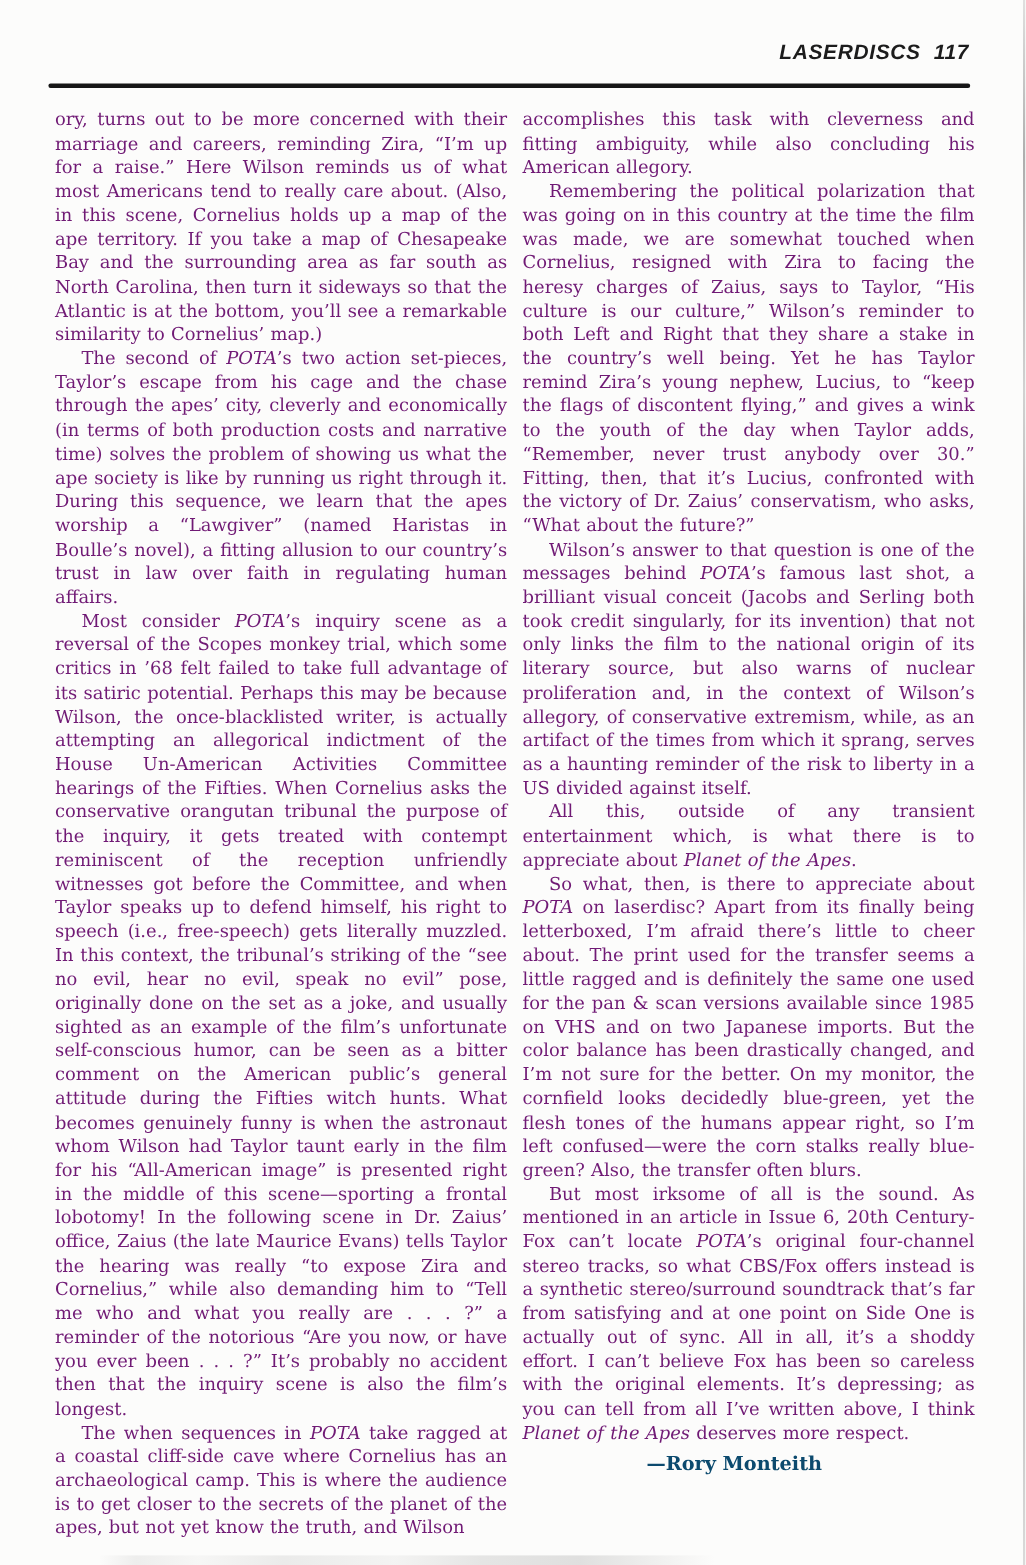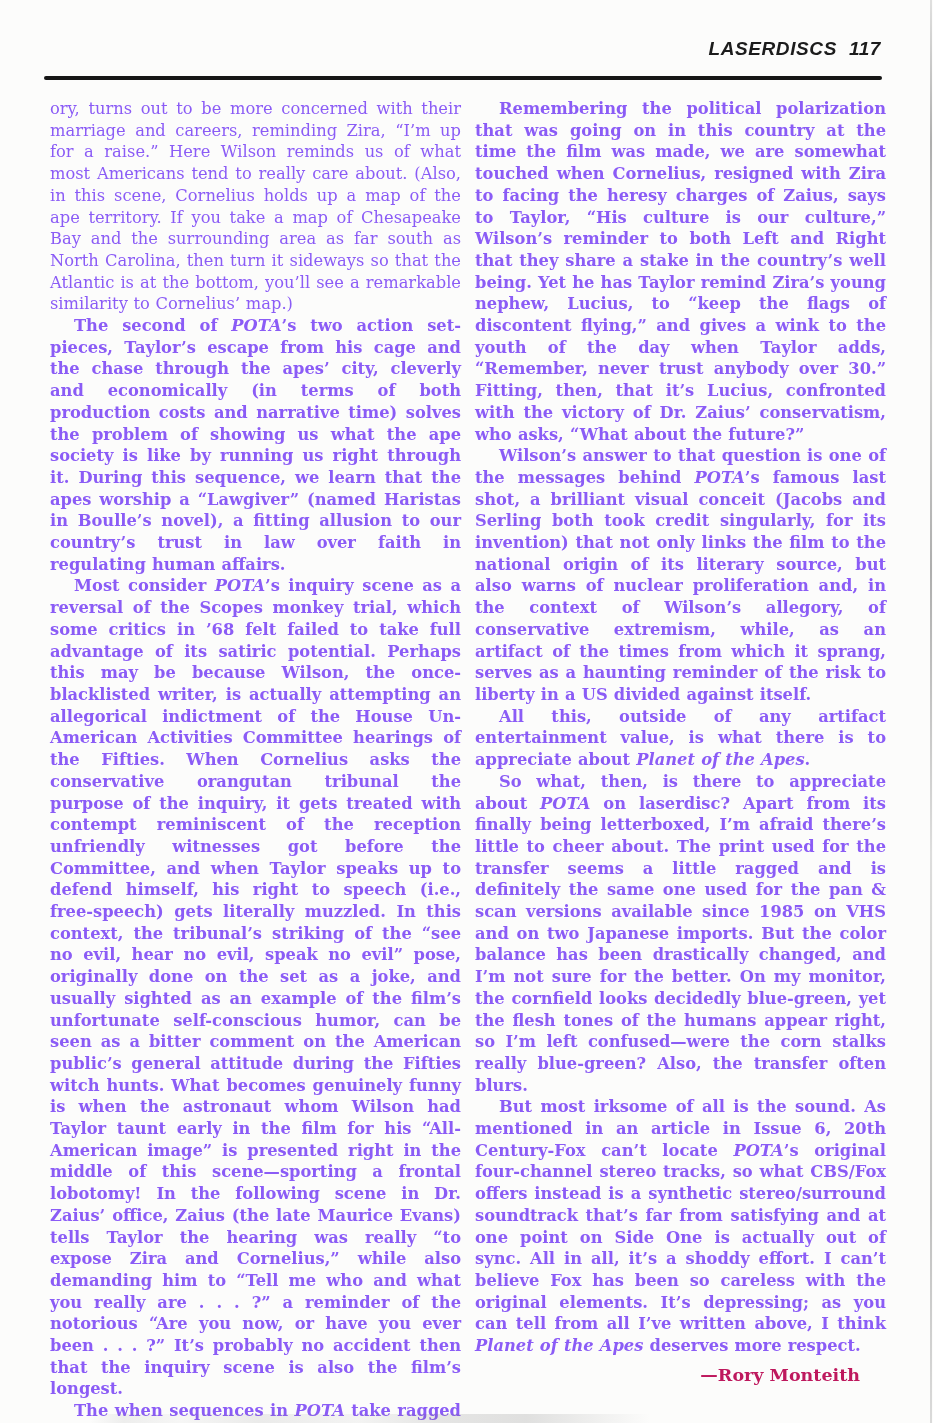--- a/index.html
+++ b/index.html
@@ -41,32 +41,32 @@
     width: 836px;
     display: flex;
     gap: 14px;
   }
   .col { width: 411px; }
   .col p {
     margin: 0;
     text-align: justify;
     font-size: 16.3px;
     line-height: 21.7px;
-    color: #8b5cf6;
+    color: #701a75;
     word-spacing: 0.5px;
   }
-  .col p.indent { text-indent: 24px; font-weight: bold; }
+  .col p.indent { text-indent: 24px; }
   .col p i { font-style: italic; }
   .byline {
     margin-top: 8px;
     padding-right: 26px;
-    text-align: right;
+    text-align: center;
     font-weight: bold;
     font-size: 17.5px;
-    color: #be185d;
+    color: #0c4a6e;
   }
   
   .page-edge-line {
     position: absolute;
     top: 0; right: 1px; bottom: 0;
     width: 2px;
     background: linear-gradient(to bottom,
       rgba(140,140,140,0.25) 0%,
       rgba(110,110,110,0.55) 10%,
       rgba(130,130,130,0.35) 25%,
@@ -103,23 +103,24 @@
 
   <div class="columns">
     <div class="col">
         <p><span>ory, turns out to be more concerned with their marriage and careers, reminding Zira, “I’m up for a raise.” Here Wilson reminds us of what most Americans tend to really care about. (Also, in this scene, Cornelius holds up a map of the ape territory. If you take a map of Chesapeake Bay and the surrounding area as far south as North Carolina, then turn it sideways so that the Atlantic is at the bottom, you’ll see a remarkable similarity to Cornelius’ map.)</span></p>
         <p class="indent"><span>The second of </span><i>POTA</i><span>’s two action set-pieces, Taylor’s escape from his cage and the chase through the apes’ city, cleverly and economically (in terms of both production costs and narrative time) solves the problem of showing us what the ape society is like by running us right through it. During this sequence, we learn that the apes worship a “Lawgiver” (named Haristas in Boulle’s novel), a fitting allusion to our country’s trust in law over faith in regulating human affairs.</span></p>
         <p class="indent"><span>Most consider </span><i>POTA</i><span>’s inquiry scene as a reversal of the Scopes monkey trial, which some critics in ’68 felt failed to take full advantage of its satiric potential. Perhaps this may be because Wilson, the once-blacklisted writer, is actually attempting an allegorical indictment of the House Un-American Activities Committee hearings of the Fifties. When Cornelius asks the conservative orangutan tribunal the purpose of the inquiry, it gets treated with contempt reminiscent of the reception unfriendly witnesses got before the Committee, and when Taylor speaks up to defend himself, his right to speech (i.e., free-speech) gets literally muzzled. In this context, the tribunal’s striking of the “see no evil, hear no evil, speak no evil” pose, originally done on the set as a joke, and usually sighted as an example of the film’s unfortunate self-conscious humor, can be seen as a bitter comment on the American public’s general attitude during the Fifties witch hunts. What becomes genuinely funny is when the astronaut whom Wilson had Taylor taunt early in the film for his “All-American image” is presented right in the middle of this scene—sporting a frontal lobotomy! In the following scene in Dr. Zaius’ office, Zaius (the late Maurice Evans) tells Taylor the hearing was really “to expose Zira and Cornelius,” while also demanding him to “Tell me who and what you really are . . . ?” a reminder of the notorious “Are you now, or have you ever been . . . ?” It’s probably no accident then that the inquiry scene is also the film’s longest.</span></p>
         <p class="indent"><span>The when sequences in </span><i>POTA</i><span> take ragged at a coastal cliff-side cave where Cornelius has an archaeological camp. This is where the audience is to get closer to the secrets of the planet of the apes, but not yet know the truth, and Wilson</span></p>
       </div>
     <div class="col">
       <div>
+          <p><span>accomplishes this task with cleverness and fitting ambiguity, while also concluding his American allegory.</span></p>
           <p class="indent"><span>Remembering the political polarization that was going on in this country at the time the film was made, we are somewhat touched when Cornelius, resigned with Zira to facing the heresy charges of Zaius, says to Taylor, “His culture is our culture,” Wilson’s reminder to both Left and Right that they share a stake in the country’s well being. Yet he has Taylor remind Zira’s young nephew, Lucius, to “keep the flags of discontent flying,” and gives a wink to the youth of the day when Taylor adds, “Remember, never trust anybody over 30.” Fitting, then, that it’s Lucius, confronted with the victory of Dr. Zaius’ conservatism, who asks, “What about the future?”</span></p>
           <p class="indent"><span>Wilson’s answer to that question is one of the messages behind </span><i>POTA</i><span>’s famous last shot, a brilliant visual conceit (Jacobs and Serling both took credit singularly, for its invention) that not only links the film to the national origin of its literary source, but also warns of nuclear proliferation and, in the context of Wilson’s allegory, of conservative extremism, while, as an artifact of the times from which it sprang, serves as a haunting reminder of the risk to liberty in a US divided against itself.</span></p>
-          <p class="indent"><span>All this, outside of any artifact entertainment value, is what there is to appreciate about </span><i>Planet of the Apes</i><span>.</span></p>
+          <p class="indent"><span>All this, outside of any transient entertainment which, is what there is to appreciate about </span><i>Planet of the Apes</i><span>.</span></p>
           <p class="indent"><span>So what, then, is there to appreciate about </span><i>POTA</i><span> on laserdisc? Apart from its finally being letterboxed, I’m afraid there’s little to cheer about. The print used for the transfer seems a little ragged and is definitely the same one used for the pan &amp; scan versions available since 1985 on VHS and on two Japanese imports. But the color balance has been drastically changed, and I’m not sure for the better. On my monitor, the cornfield looks decidedly blue-green, yet the flesh tones of the humans appear right, so I’m left confused—were the corn stalks really blue-green? Also, the transfer often blurs.</span></p>
           <p class="indent"><span>But most irksome of all is the sound. As mentioned in an article in Issue 6, 20th Century-Fox can’t locate </span><i>POTA</i><span>’s original four-channel stereo tracks, so what CBS/Fox offers instead is a synthetic stereo/surround soundtrack that’s far from satisfying and at one point on Side One is actually out of sync. All in all, it’s a shoddy effort. I can’t believe Fox has been so careless with the original elements. It’s depressing; as you can tell from all I’ve written above, I think </span><i>Planet of the Apes</i><span> deserves more respect.</span></p>
         </div>
       <div class="byline">—Rory Monteith</div>
     </div>
   </div>
 
   <div class="page-edge-line"></div>
   <div class="bottom-smudge"></div>
 

